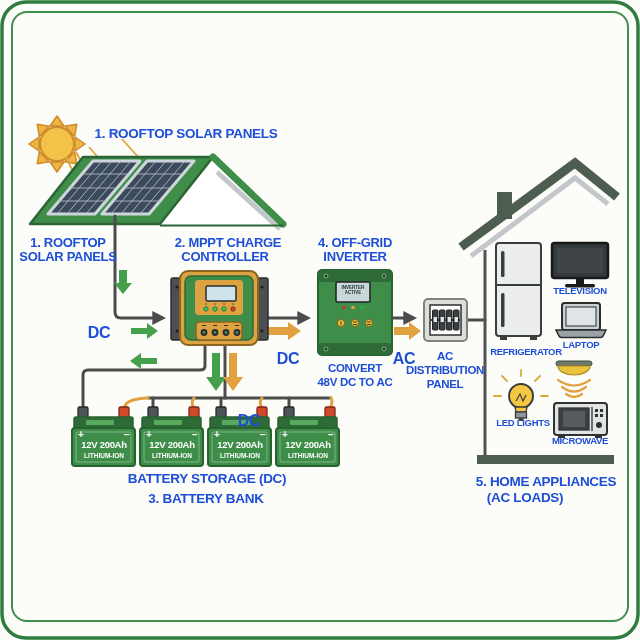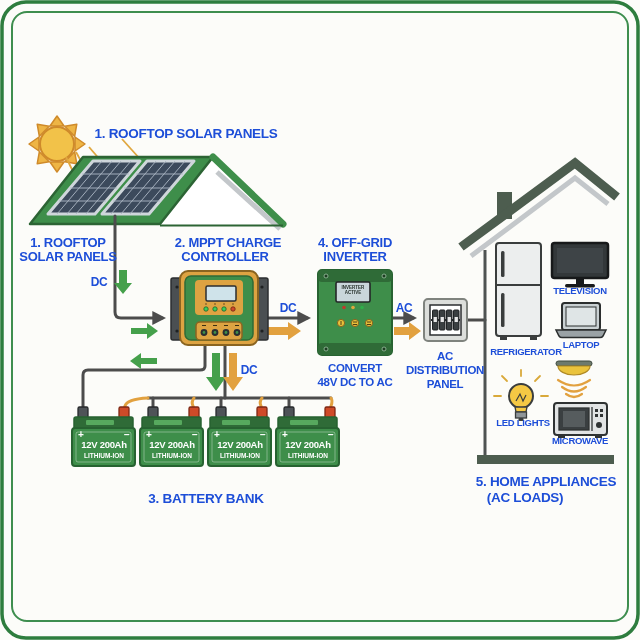--- a/index.html
+++ b/index.html
@@ -9,21 +9,21 @@
     font-family:"Liberation Sans","DejaVu Sans",sans-serif;
   }
   .stage svg{position:absolute;left:0;top:0;}
   .lbl{
     position:absolute;font-weight:bold;color:#1d4ed8;white-space:nowrap;
     transform:translateX(-50%);letter-spacing:-0.3px;line-height:1.08;
     text-align:center;
   }
   .sz14{font-size:13.5px;}
   .sz13{font-size:13px;}
-  .sz12{font-size:12px;}
+  .sz12{font-size:16px;margin-top:48px;}
   .sz11{font-size:11.5px;}
   .sz10{font-size:9.5px;}
   .batt-cap{position:absolute;transform:translateX(-50%);color:#fff;font-weight:bold;font-size:9.5px;letter-spacing:-0.3px;white-space:nowrap;}
   .batt-chem{position:absolute;transform:translateX(-50%);color:#fff;font-weight:bold;font-size:6.5px;letter-spacing:0;white-space:nowrap;}
   .batt-sign{position:absolute;color:#fff;font-weight:bold;font-size:10px;line-height:1;}
   .screen-txt{
     position:absolute;transform:translateX(-50%);color:#25302a;font-weight:bold;
     font-size:4.5px;line-height:1.15;text-align:center;letter-spacing:0;
   }
 </style>
@@ -339,20 +339,21 @@
 <div class="lbl sz11" style="left:355px;top:362px;">CONVERT</div>
 <div class="lbl sz11" style="left:355px;top:376px;">48V DC TO AC</div>
 
 <div class="lbl sz12" style="left:404px;top:302px;">AC</div>
 
 <div class="lbl sz11" style="left:445px;top:350px;">AC</div>
 <div class="lbl sz11" style="left:445px;top:364px;">DISTRIBUTION</div>
 <div class="lbl sz11" style="left:445px;top:378px;">PANEL</div>
 
 <div class="lbl sz12" style="left:249px;top:364px;">DC</div>
+<div class="lbl sz14" style="left:207px;top:472px;">BATTERY STORAGE (DC)</div>
 <div class="lbl sz14" style="left:206px;top:492px;">3. BATTERY BANK</div>
 
 <div class="batt-sign" style="left:78px;top:430px;">+</div>
 <div class="batt-sign" style="left:124px;top:430px;">−</div>
 <div class="batt-cap" style="left:104px;top:439px;">12V 200Ah</div>
 <div class="batt-chem" style="left:104px;top:452px;">LITHIUM-ION</div>
 
 <div class="batt-sign" style="left:146px;top:430px;">+</div>
 <div class="batt-sign" style="left:192px;top:430px;">−</div>
 <div class="batt-cap" style="left:172px;top:439px;">12V 200Ah</div>

